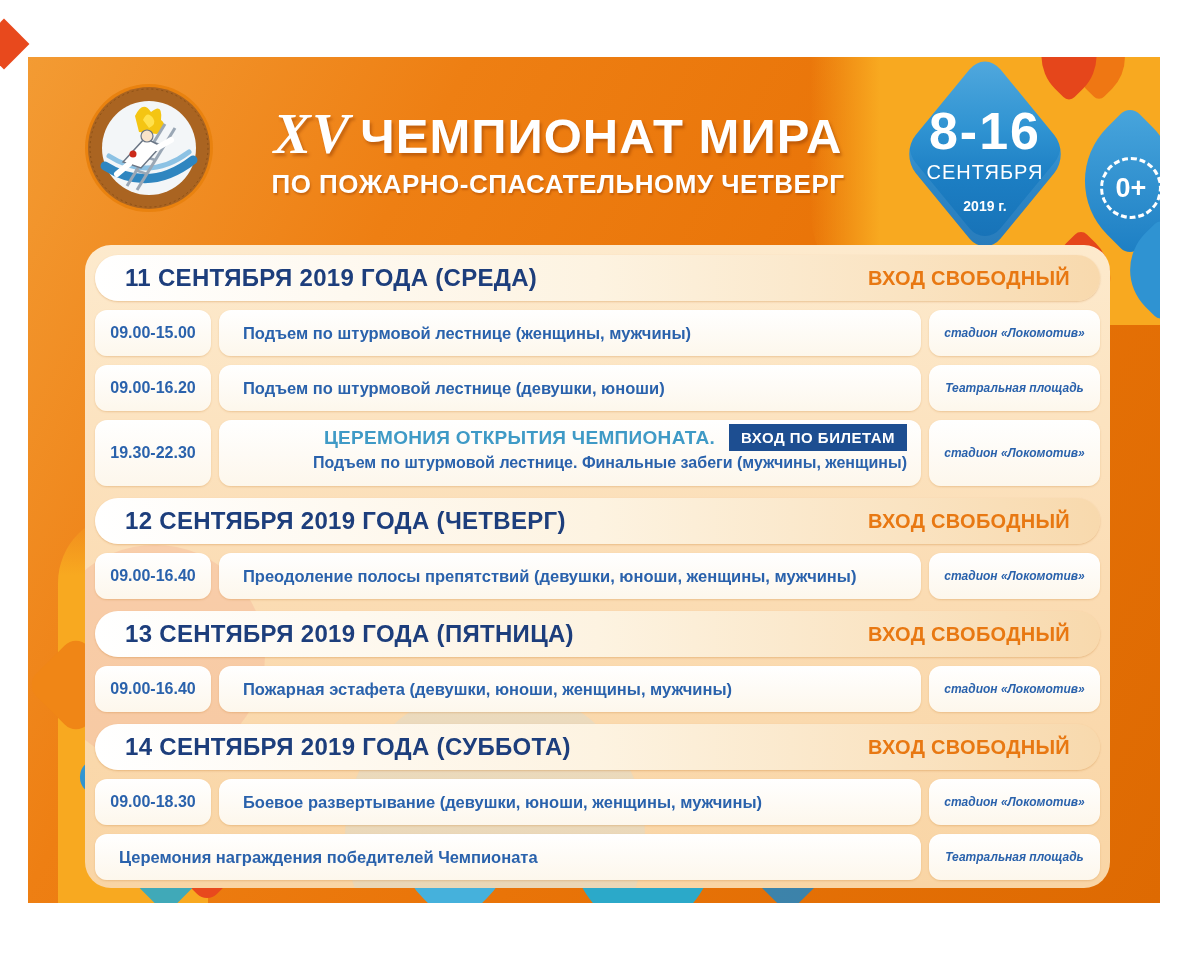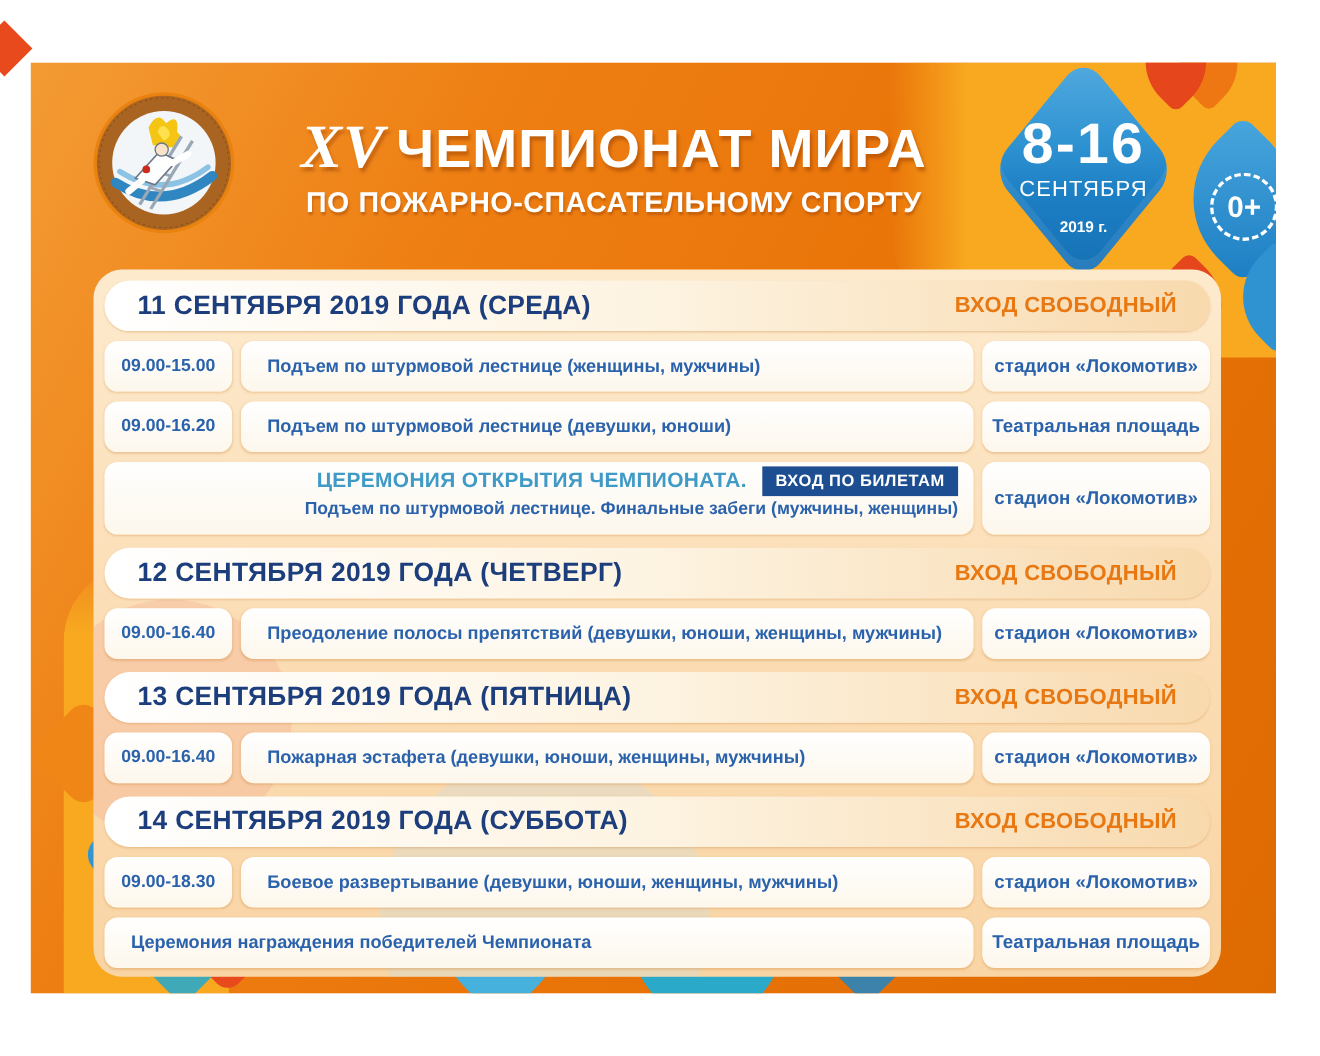--- a/index.html
+++ b/index.html
@@ -49,21 +49,21 @@
        box-shadow:0 1px 2px rgba(190,110,25,.3);}
   .bar-date{color:#1d3e7c;font-size:24px;font-weight:bold;letter-spacing:.3px;}
   .bar-entry{color:#e87812;font-size:20px;font-weight:bold;letter-spacing:.3px;}
   .row{display:flex;gap:8px;margin-bottom:9px;position:relative;}
   .sched-section .row:last-child{margin-bottom:0;}
   .cell{background:linear-gradient(180deg,#ffffff 0%,#fdf7ec 100%);border-radius:12px;
         min-height:46px;display:flex;align-items:center;justify-content:center;
         color:#2a62ac;font-weight:bold;box-shadow:0 1px 2px rgba(190,110,25,.25);box-sizing:border-box;}
   .cell.time{width:116px;font-size:16px;}
   .cell.desc{flex:1;justify-content:flex-start;padding:4px 14px 4px 24px;font-size:16.5px;text-align:left;}
-  .cell.loc{width:207px;font-size:17px;}
+  .cell.loc{width:171px;font-size:12px;font-style:italic;}
   .row.tall .cell{min-height:66px;}
   .desc-col{flex-direction:column;align-items:flex-end;justify-content:center;gap:3px;}
   .desc-line1{display:flex;align-items:center;gap:14px;}
   .ceremony-title{color:#3f9ac6;font-size:19px;font-weight:bold;letter-spacing:.3px;}
   .ticket-badge{background:#1d4e91;color:#ffffff;font-size:15px;font-weight:bold;
         padding:5px 12px;letter-spacing:.5px;}
   .desc-line2{font-size:16px;color:#2a62ac;font-weight:bold;}
   
   .corner-diamond{position:absolute;left:-14px;top:26px;width:36px;height:36px;transform:rotate(45deg);
         background:#e8491d;}
@@ -141,21 +141,21 @@
         <path d="M46 82 L34 92" stroke="#ffffff" stroke-width="6" stroke-linecap="round"></path>
         <path d="M74 66 L88 58" stroke="#ffffff" stroke-width="6" stroke-linecap="round"></path>
         <circle cx="50" cy="72" r="3.5" fill="#cc2a1a"></circle>
       </svg>
     </div>
 
     <div class="titles">
       <div class="t1">
         <span class="roman">XV</span><span>ЧЕМПИОНАТ МИРА</span>
       </div>
-      <div class="t2">ПО ПОЖАРНО-СПАСАТЕЛЬНОМУ СПОРТУ</div>
+      <div class="t2">ПО ПОЖАРНО-СПАСАТЕЛЬНОМУ ЧЕТВЕРГ</div>
     </div>
 
     <div class="date-diamond">
       <div class="dd-shape"></div>
       <div class="dd-text">
         <div class="dd-days">8-16</div>
         <div class="dd-month">СЕНТЯБРЯ</div>
         <div class="dd-year">2019 г.</div>
       </div>
     </div>
@@ -175,20 +175,21 @@
           <div class="cell time">09.00-15.00</div>
           <div class="cell desc">Подъем по штурмовой лестнице (женщины, мужчины)</div>
           <div class="cell loc">стадион «Локомотив»</div>
         </div>
         <div class="row">
           <div class="cell time">09.00-16.20</div>
           <div class="cell desc">Подъем по штурмовой лестнице (девушки, юноши)</div>
           <div class="cell loc">Театральная площадь</div>
         </div>
         <div class="row tall">
+          <div class="cell time">19.30-22.30</div>
           <div class="cell desc desc-col">
             <div class="desc-line1">
               <span class="ceremony-title">ЦЕРЕМОНИЯ ОТКРЫТИЯ ЧЕМПИОНАТА.</span>
               <span class="ticket-badge">ВХОД ПО БИЛЕТАМ</span>
             </div>
             <div class="desc-line2">Подъем по штурмовой лестнице. Финальные забеги (мужчины, женщины)</div>
           </div>
           <div class="cell loc">стадион «Локомотив»</div>
         </div>
       </section>

